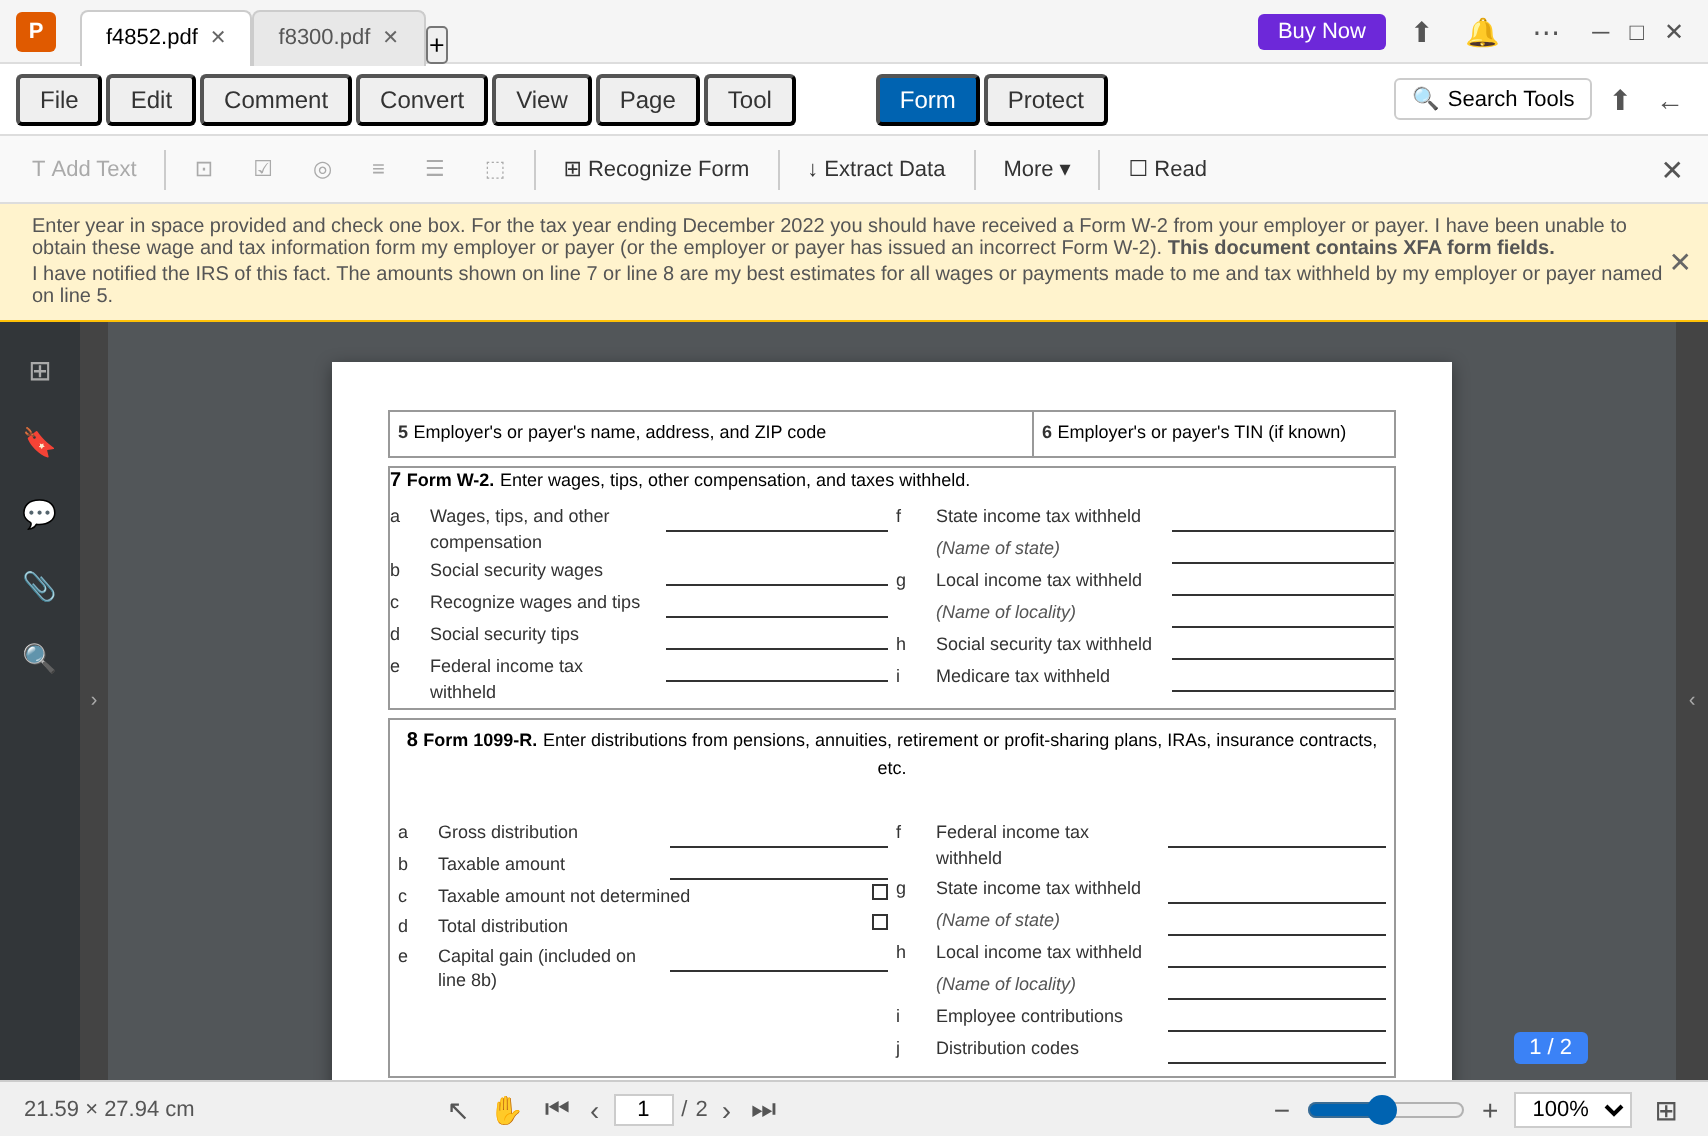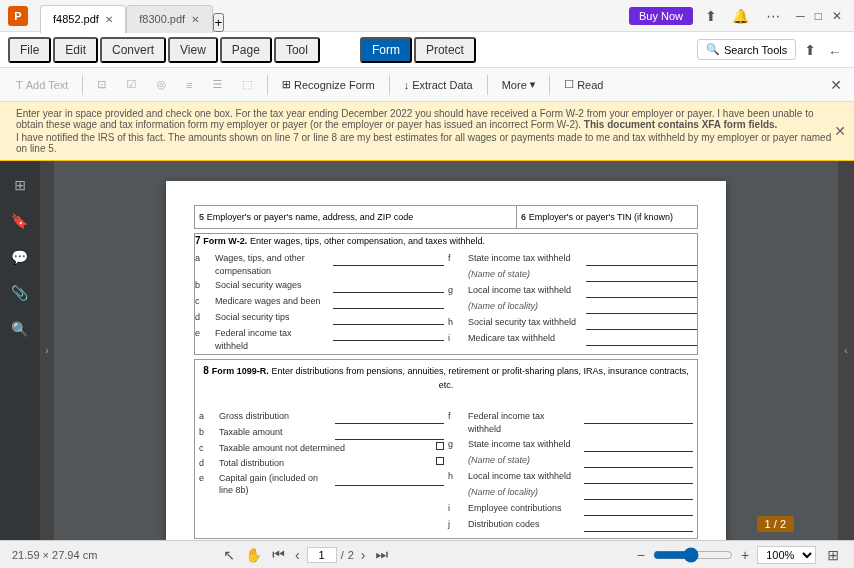--- a/index.html
+++ b/index.html
@@ -147,20 +147,21 @@
       <button class="icon-btn" style="font-size:12px">─</button>
       <button class="icon-btn" style="font-size:12px">□</button>
       <button class="icon-btn" style="font-size:12px">✕</button>
     </div>
   </div>
 </div>
 
 <div class="menu-bar">
   <button class="menu-item">File</button>
   <button class="menu-item">Edit</button>
+  <button class="menu-item">Comment</button>
   <button class="menu-item">Convert</button>
   <button class="menu-item">View</button>
   <button class="menu-item">Page</button>
   <button class="menu-item">Tool</button>
   <button class="menu-item active">Form</button>
   <button class="menu-item">Protect</button>
   <div class="menu-search">
     <button class="search-tools-btn">
       <span>🔍</span>
       <span>Search Tools</span>
@@ -256,21 +257,21 @@
                 <span class="field-text">Wages, tips, and other compensation</span>
                 <div class="field-line"></div>
               </div>
             <div class="field-row">
                 <span class="field-label">b</span>
                 <span class="field-text">Social security wages</span>
                 <div class="field-line"></div>
               </div>
             <div class="field-row">
                 <span class="field-label">c</span>
-                <span class="field-text">Medicare wages and been</span>
+                <span class="field-text">Recognize wages and tips</span>
                 <div class="field-line"></div>
               </div>
             <div class="field-row">
                 <span class="field-label">d</span>
                 <span class="field-text">Social security tips</span>
                 <div class="field-line"></div>
               </div>
             <div class="field-row">
                 <span class="field-label">e</span>
                 <span class="field-text">Federal income tax withheld</span>
@@ -393,21 +394,21 @@
       </div>
 
     </div>
   </div>
 
   <div class="right-panel">
     <span>‹</span>
   </div>
 </div>
 
-<div style="position:fixed;right:60px;bottom:36px;background:#a16207;color:white;border-radius:3px;padding:2px 8px;font-size:11px;z-index:100;">
+<div style="position:fixed;right:60px;bottom:36px;background:#3b82f6;color:white;border-radius:3px;padding:2px 8px;font-size:11px;z-index:100;">
   <span>1 / 2</span>
 </div>
 
 <div class="bottom-bar">
   <span>21.59 × 27.94 cm</span>
   <div class="bottom-center">
     <button class="nav-btn">↖</button>
     <button class="nav-btn">✋</button>
     <button class="nav-btn">⏮</button>
     <button class="nav-btn">‹</button>

